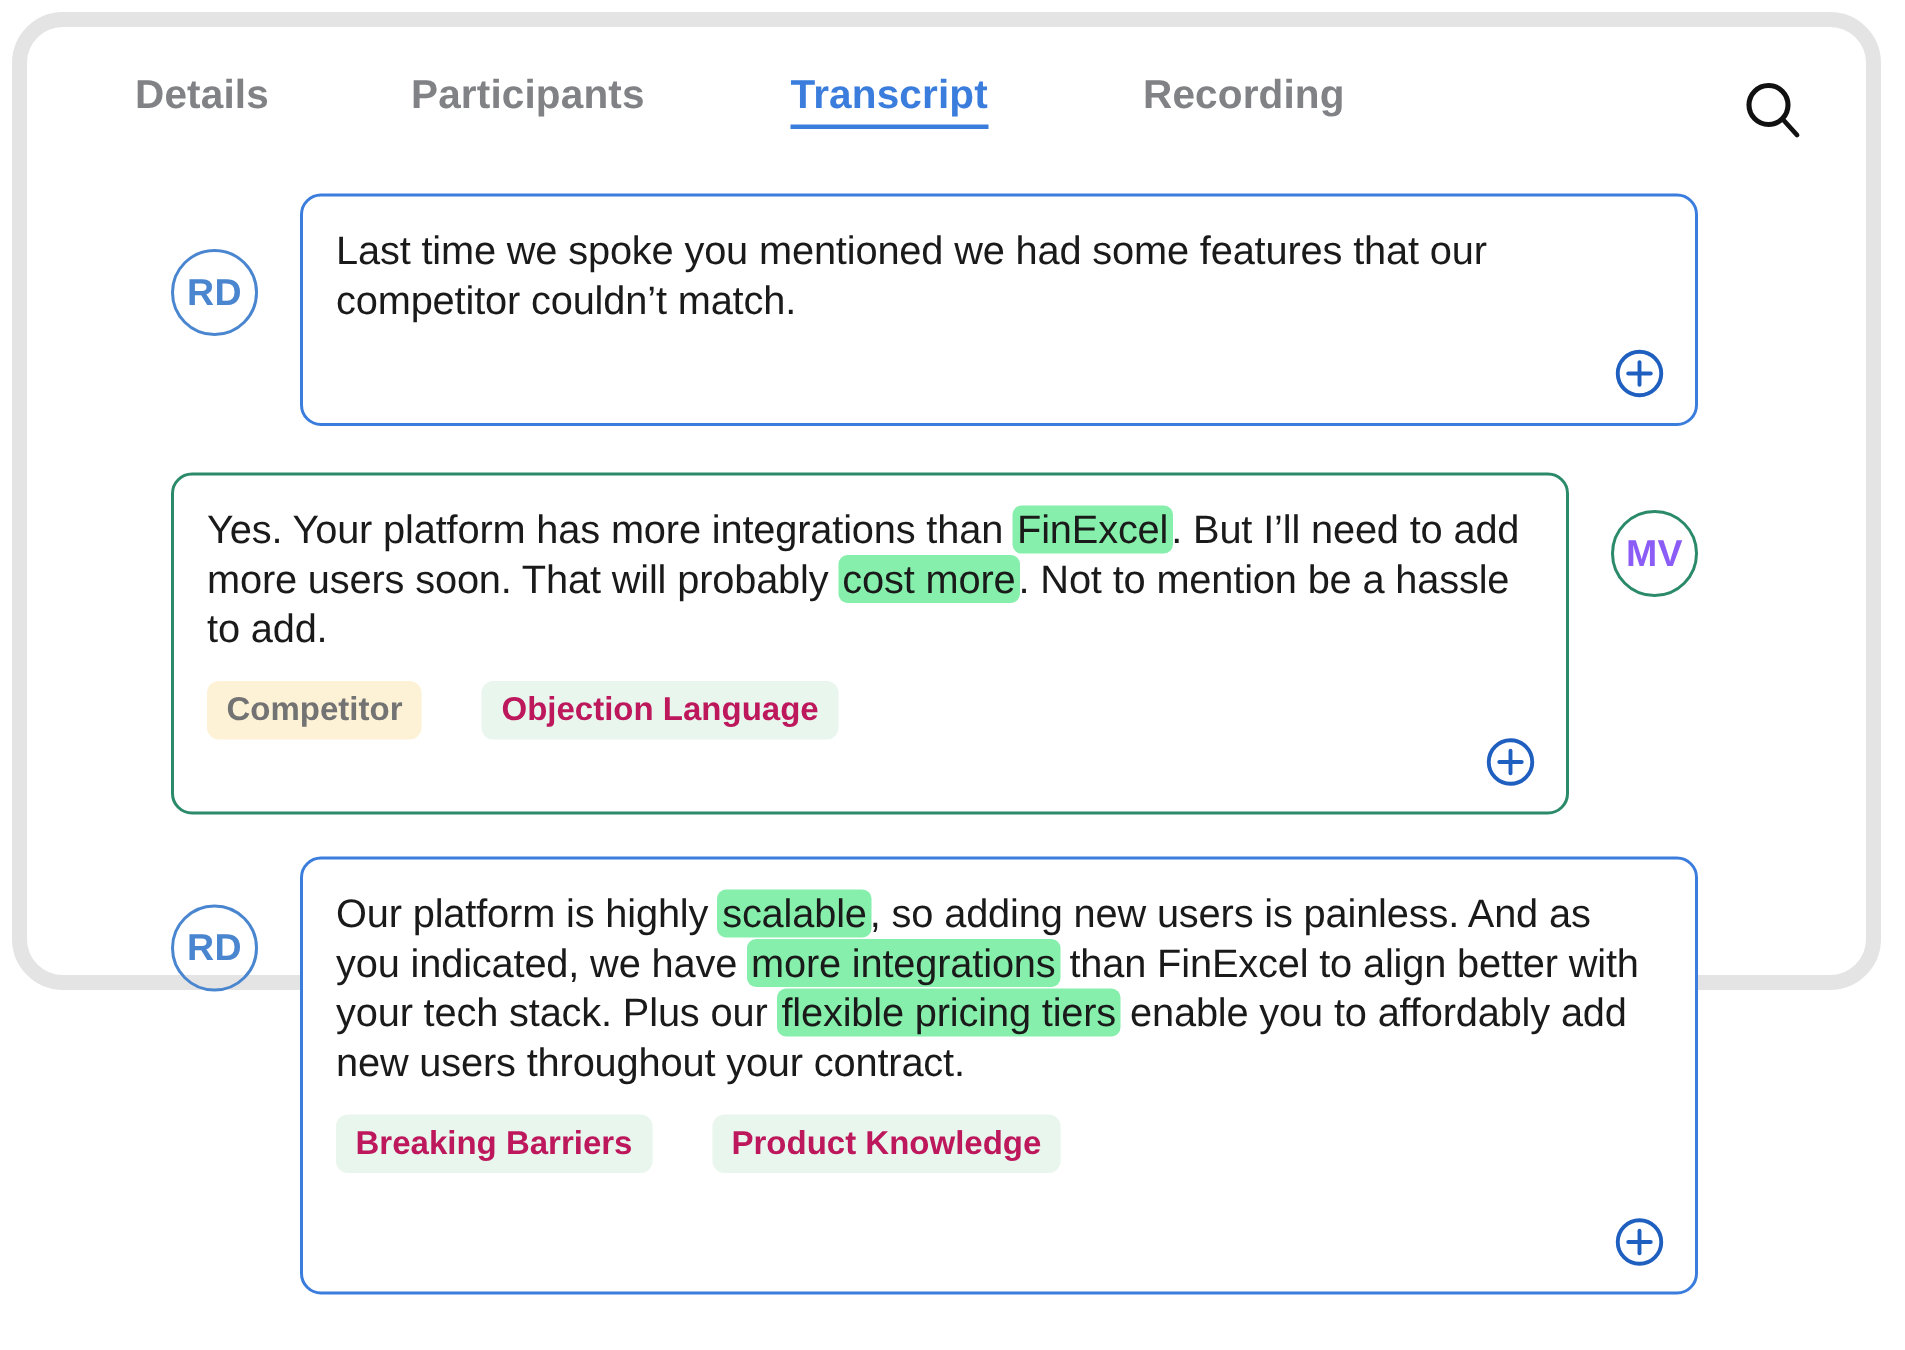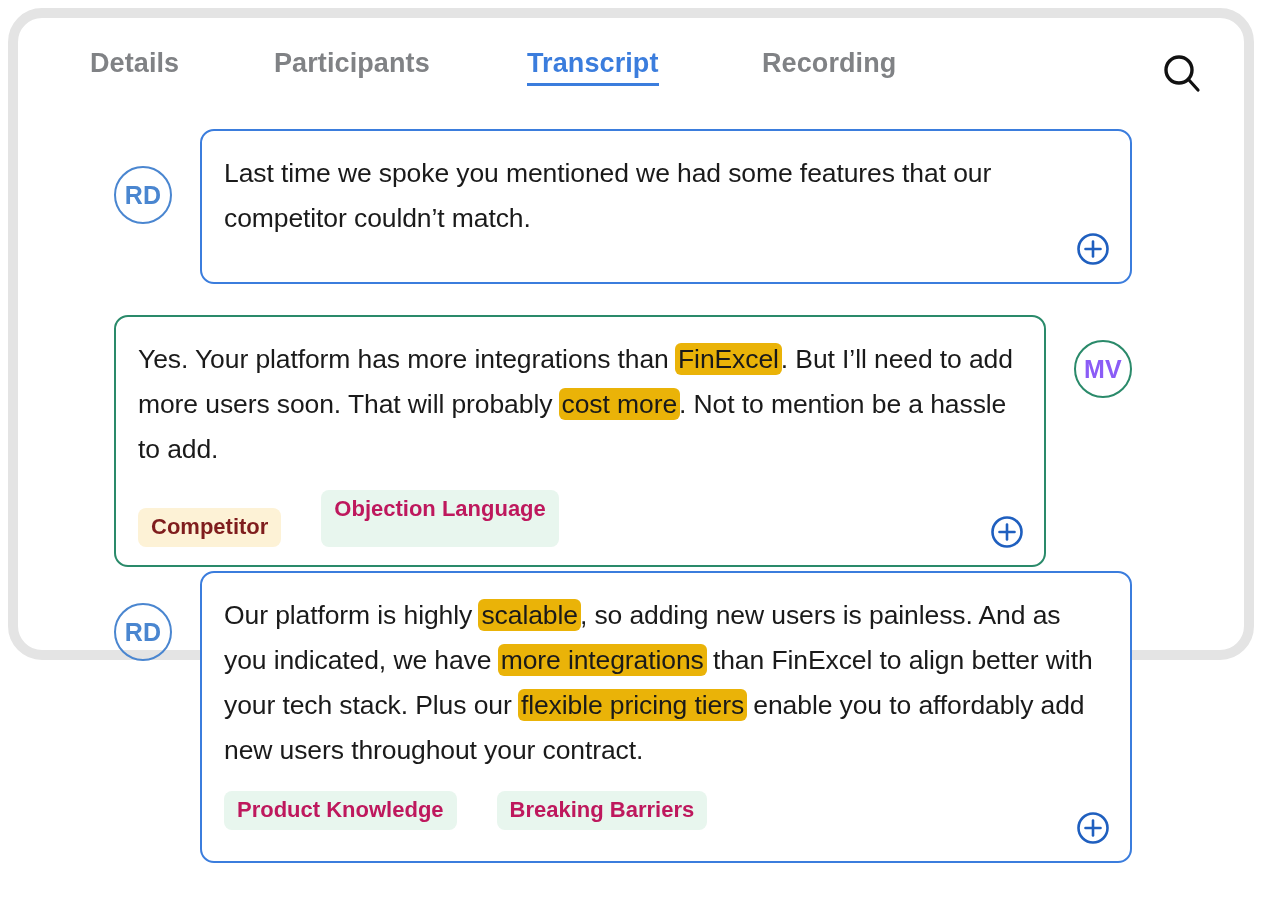--- a/index.html
+++ b/index.html
@@ -100,47 +100,47 @@
     border-radius: 14px;
     box-sizing: border-box;
     position: relative;
     background: #fff;
     padding: 20px 22px 18px 22px;
   }
   .bubble.green { border-color: #2a8a6a; }
 
   .bubble-text {
     font-size: 26.5px;
-    line-height: 45px;
+    line-height: 33px;
     color: #1a1a1a;
     letter-spacing: -0.1px;
   }
   .hl {
-    background: #eab308;
+    background: #86efac;
     border-radius: 6px;
     padding: 1px 3px;
     margin: 0 -1px;
     box-decoration-break: clone;
     -webkit-box-decoration-break: clone;
   }
 
   .tags {
     margin-top: 18px;
     display: flex;
     gap: 40px;
   }
   .tag {
     font-size: 22px;
     font-weight: bold;
     padding: 6px 13px 7px 13px;
     border-radius: 8px;
     white-space: nowrap;
     cursor: pointer;
   }
-  .tag-orange { color: #7f1d1d; background: #fdf2d6; margin-top: 18px; }
+  .tag-orange { color: #737373; background: #fdf2d6; }
   .tag-green  { color: #be185d; background: #e8f6ee; }
 
   .plus {
     position: absolute;
     right: 20px;
     bottom: 16px;
     width: 34px;
     height: 34px;
     cursor: pointer;
   }
@@ -209,22 +209,22 @@
       </div>
     </div>
     <div class="avatar green">MV</div>
   </div>
 
   <div class="row" id="row-3">
     <div class="avatar">RD</div>
     <div class="bubble">
       <div class="bubble-text"><span>Our platform is highly </span><span class="hl">scalable</span><span>, so adding new users is painless. And as you indicated, we have </span><span class="hl">more integrations</span><span> than FinExcel to align better with your tech stack. Plus our </span><span class="hl">flexible pricing tiers</span><span> enable you to affordably add new users throughout your contract.</span></div>
       <div class="tags">
+        <span class="tag tag-green">Breaking Barriers</span>
         <span class="tag tag-green">Product Knowledge</span>
-        <span class="tag tag-green">Breaking Barriers</span>
       </div>
       <div class="plus">
         <svg width="34" height="34" viewBox="0 0 34 34">
           <circle cx="17" cy="17" r="14.5" fill="none" stroke="#1f5fbf" stroke-width="2.6"></circle>
           <line x1="17" y1="9.5" x2="17" y2="24.5" stroke="#1f5fbf" stroke-width="2.6" stroke-linecap="round"></line>
           <line x1="9.5" y1="17" x2="24.5" y2="17" stroke="#1f5fbf" stroke-width="2.6" stroke-linecap="round"></line>
         </svg>
       </div>
     </div>
   </div>

